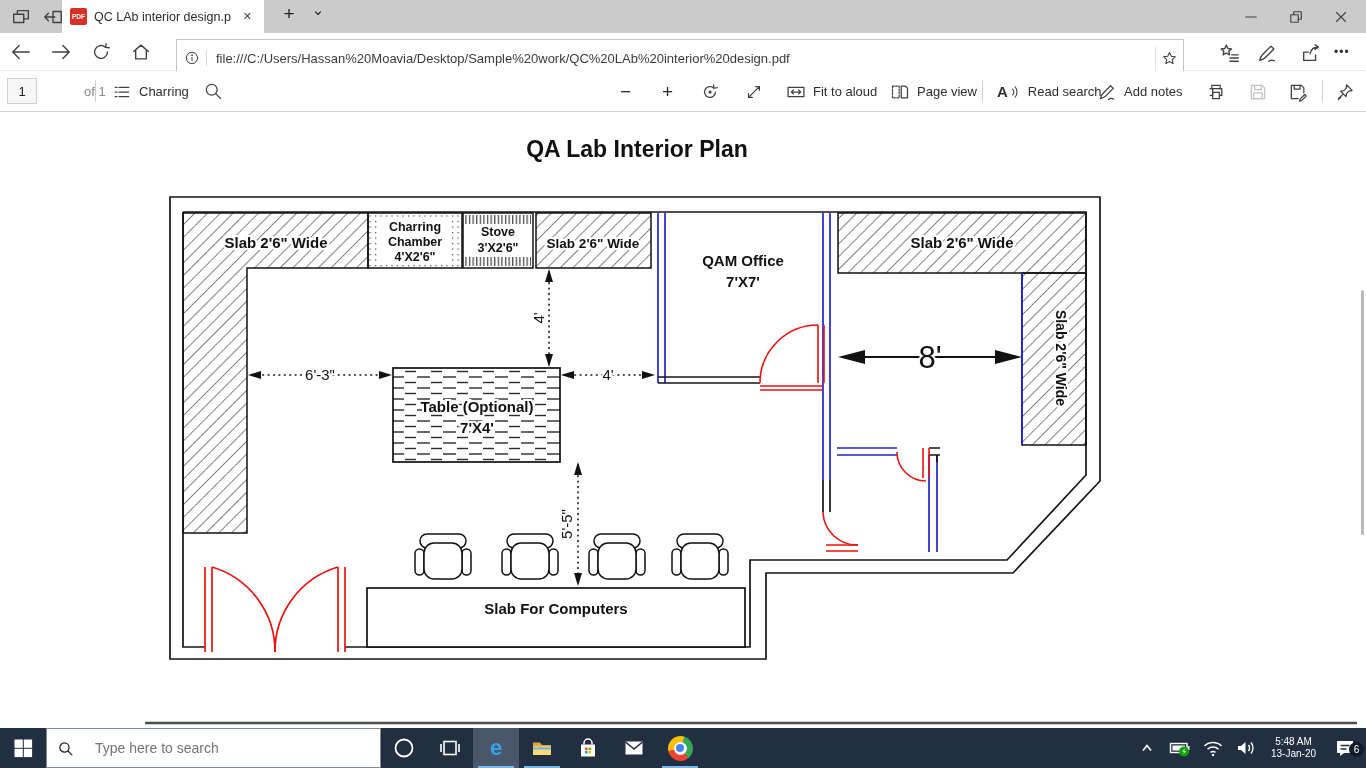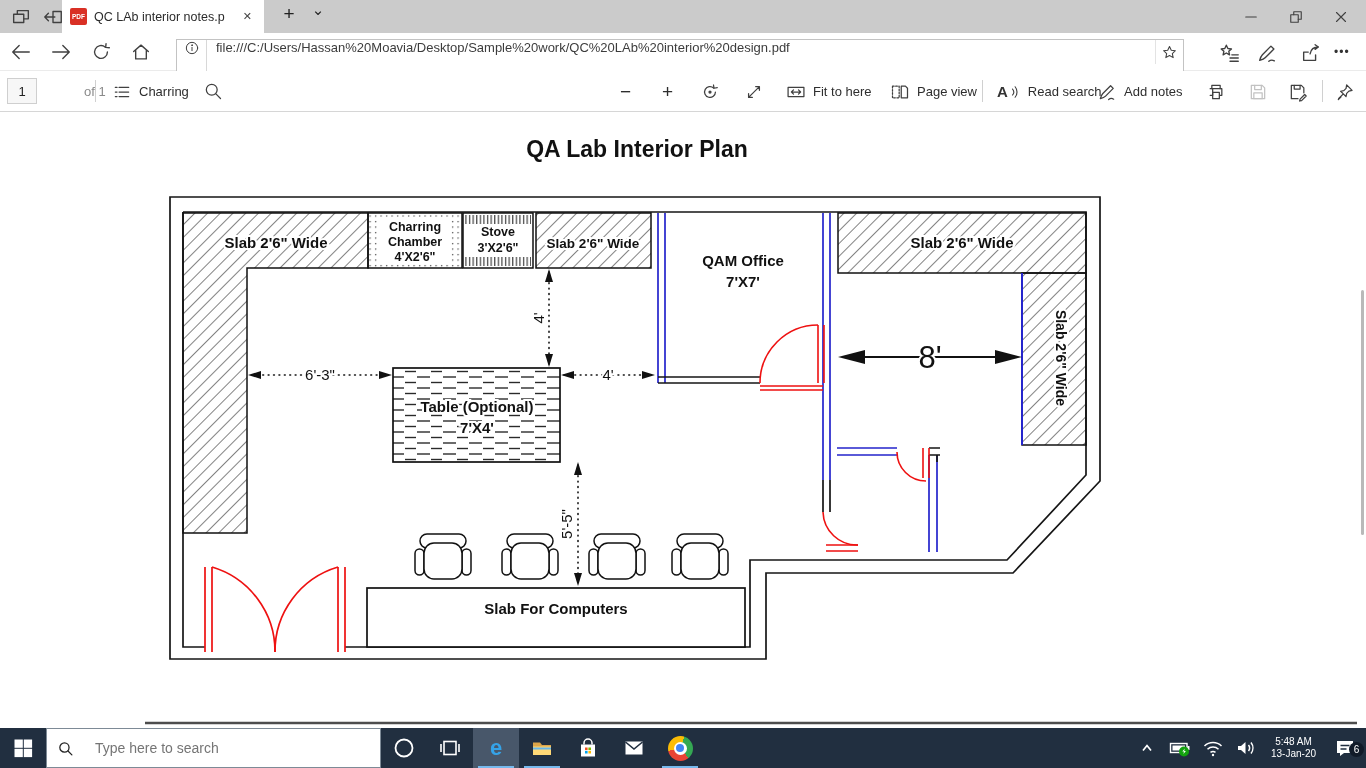--- a/index.html
+++ b/index.html
@@ -14,21 +14,21 @@
   .tab-title { font-size:12.5px; color:#2b2b2b; white-space:nowrap; overflow:hidden; flex:1; margin-left:7px; }
   .pdfbadge { width:17px; height:17px; flex:0 0 17px; background:#d93025; border-radius:2px; color:#fff; font-size:6.5px; font-weight:bold; display:flex; align-items:center; justify-content:center; }
   .tab-close { font-size:11px; color:#444; padding:2px 4px; cursor:default; }
   .newtab { position:absolute; left:276px; top:3px; font-size:19px; color:#222; width:26px; text-align:center; font-weight:300; }
   .tabchev { position:absolute; left:306px; top:1px; font-size:15px; color:#222; width:24px; text-align:center; }
   .winbtn { position:absolute; top:0; width:45px; height:33px; display:flex; align-items:center; justify-content:center; }
 
   
   .addrrow { position:absolute; top:33px; left:0; width:1366px; height:38px; background:#fff; border-bottom:1px solid #ebebeb; }
   .nav-ic { position:absolute; top:8px; width:22px; height:22px; }
-  .addrbar { position:absolute; left:176px; top:6px; width:1008px; height:38px; border:1px solid #c3c3c3; display:flex; background:#fff; }
+  .addrbar { position:absolute; left:176px; top:6px; width:1008px; height:38px; border:1px solid #c3c3c3; display:flex; align-items:center; background:#fff; }
   .addr-info { flex:0 0 30px; display:flex; justify-content:center; border-right:1px solid #d8d8d8; }
   .addr-url { flex:1; font-size:13px; color:#3c3c3c; padding-left:9px; white-space:nowrap; overflow:hidden; }
   .addr-star { flex:0 0 28px; height:24px; border-left:1px solid #e3e3e3; display:flex; align-items:center; justify-content:center; }
   .right-ic { position:absolute; top:9px; width:22px; height:22px; }
 
   
   .pdfbar { position:absolute; top:71px; left:0; width:1366px; height:41px; background:#fff; border-bottom:1px solid #d6d6d6; font-size:13px; color:#2e2e2e; }
   .pagebox { position:absolute; left:7px; top:7px; width:30px; height:26px; border:1px solid #cfcfcf; background:#f7f7f7; text-align:center; font-size:13px; color:#222; }
   .oflabel { position:absolute; left:48px; top:13px; color:#8a8a8a;margin-left:36px; }
   .vdiv { position:absolute; top:9px; width:1px; height:22px; background:#d0d0d0; }
@@ -65,21 +65,21 @@
         <rect x="4" y="9" width="11" height="9"></rect>
         <path d="M8 9 V5 h12 v9 h-5"></path>
       </svg>
     <svg class="tb-ic ic" style="left:42px" viewBox="0 0 24 24">
         <rect x="12" y="6" width="9" height="12"></rect>
         <path d="M14 12 H3 M7 8 l-4 4 4 4"></path>
       </svg>
 
     <div class="tab">
       <span class="pdfbadge">PDF</span>
-      <span class="tab-title">QC LAb interior notes.p</span>
+      <span class="tab-title">QC LAb interior design.p</span>
       <span class="tab-close">✕</span>
     </div>
     <div class="newtab">+</div>
     <div class="tabchev">⌄</div>
 
     <div class="winbtn" style="left:1228px">
         <svg class="ic" width="18" height="18" viewBox="0 0 24 24">
           <path d="M5 12 h14"></path>
         </svg>
       </div>
@@ -169,21 +169,21 @@
     <div class="tbtn" style="left:744px">
       <svg class="ic" viewBox="0 0 24 24">
           <path d="M5.5 18.5 L18.5 5.5 M5.5 18.5 v-4.5 M5.5 18.5 h4.5 M18.5 5.5 v4.5 M18.5 5.5 h-4.5"></path>
         </svg>
     </div>
     <div class="tbtn" style="left:786px">
       <svg class="ic" viewBox="0 0 24 24">
           <rect x="2.5" y="6.5" width="19" height="11"></rect>
           <path d="M6.5 12 h11 M9 9.5 L6.5 12 L9 14.5 M15 9.5 L17.5 12 L15 14.5"></path>
         </svg>
-      <span>Fit to here</span>
+      <span>Fit to aloud</span>
     </div>
     <div class="tbtn" style="left:890px">
       <svg class="ic" viewBox="0 0 24 24">
           <rect x="3" y="5" width="8" height="14" stroke-dasharray="2 1.8"></rect>
           <path d="M13.5 5 h5 l2.5 2.5 V19 h-7.5 z"></path>
         </svg>
       <span>Page view</span>
     </div>
     <div class="vdiv" style="left:982px"></div>
     <div class="tbtn" style="left:997px">

